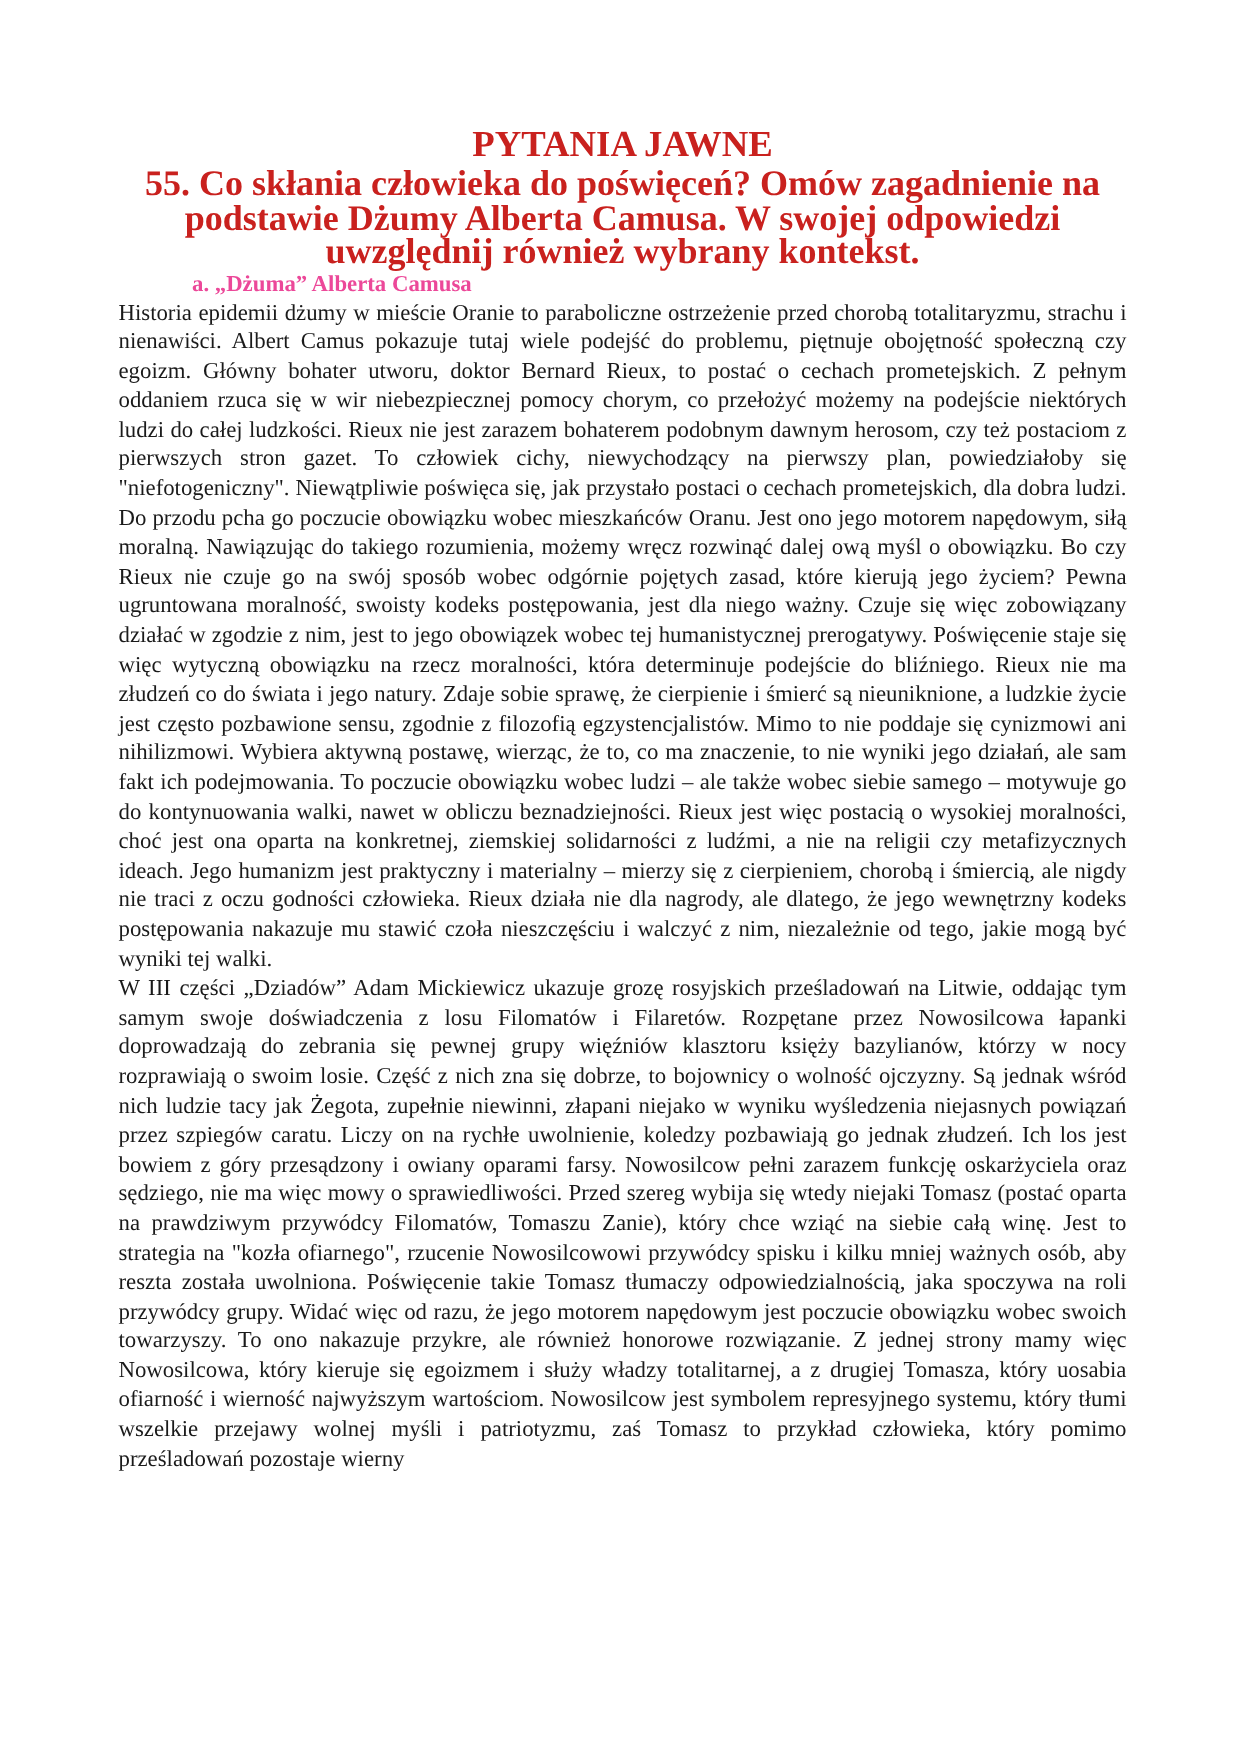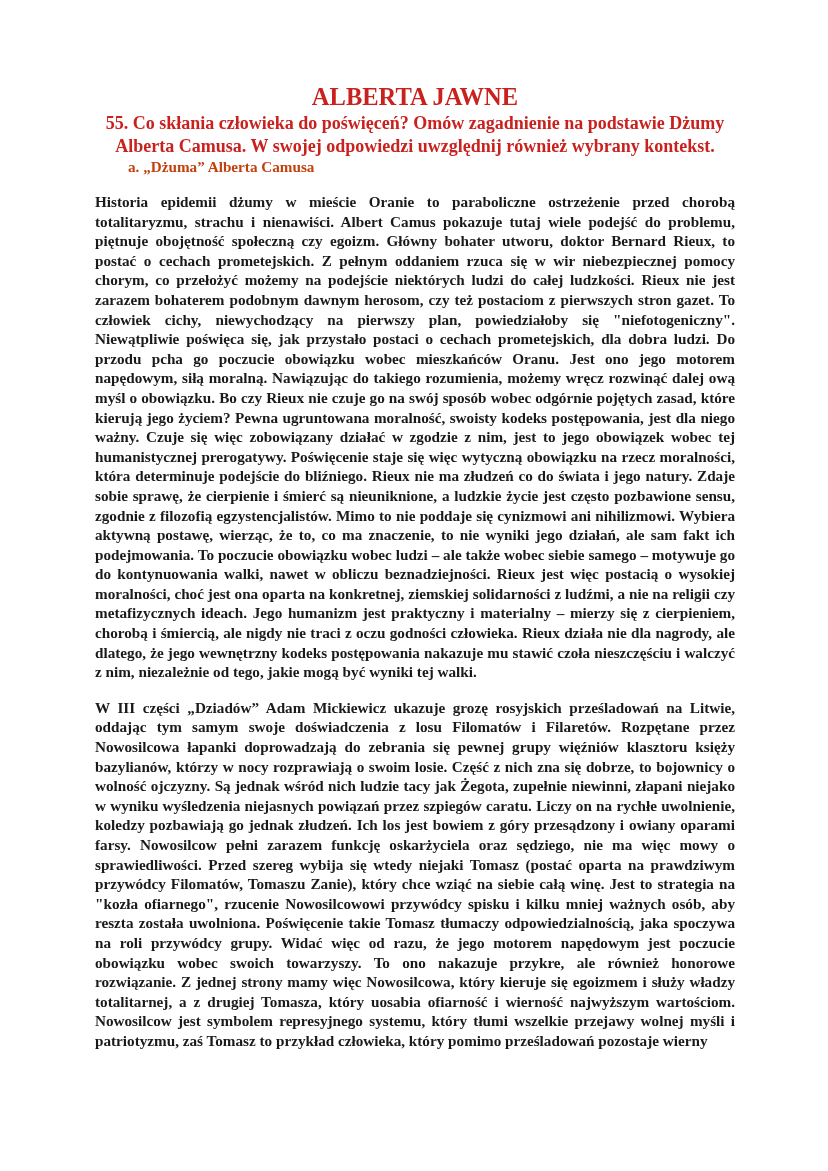--- a/index.html
+++ b/index.html
@@ -7,36 +7,35 @@
   .page {
     position: absolute; left: 79px; top: 82px; width: 672px;
     font-family: "Liberation Serif", serif; color: #1a1a1a;
   }
   .title {
     color: #c9211e; font-weight: bold; text-align: center;
     font-size: 24.5px; line-height: 30px; margin: 0;
   }
   .question {
     color: #c9211e; font-weight: bold; text-align: center;
-    font-size: 18px; line-height: 22.5px; margin: 0; padding: 0 6px;
+    font-size: 24px; line-height: 22.5px; margin: 0; padding: 0 6px;
   }
   .section-heading {
-    color: #c2410c; font-weight: bold; font-size: 15.2px; line-height: 19px;
+    color: #ec4899; font-weight: bold; font-size: 15.2px; line-height: 19px;
     margin: 0; padding-left: 49px;
   }
   .para {
-    font-size: 15.2px; line-height: 19.6px; text-align: justify; margin: 16px;
+    font-size: 15.2px; line-height: 19.6px; text-align: justify; margin: 0;
     hyphens: none;
-    font-weight: bold;
   }
 </style>
 </head>
 <body>
 
 <div class="page">
-  <h1 class="title">ALBERTA JAWNE</h1>
+  <h1 class="title">PYTANIA JAWNE</h1>
   <h2 class="question">55. Co skłania człowieka do poświęceń? Omów zagadnienie na podstawie Dżumy Alberta Camusa. W swojej odpowiedzi uwzględnij również wybrany kontekst.</h2>
 
   <h3 class="section-heading">a. „Dżuma” Alberta Camusa</h3>
   <p class="para">Historia epidemii dżumy w mieście Oranie to paraboliczne ostrzeżenie przed chorobą totalitaryzmu, strachu i nienawiści. Albert Camus pokazuje tutaj wiele podejść do problemu, piętnuje obojętność społeczną czy egoizm. Główny bohater utworu, doktor Bernard Rieux, to postać o cechach prometejskich. Z pełnym oddaniem rzuca się w wir niebezpiecznej pomocy chorym, co przełożyć możemy na podejście niektórych ludzi do całej ludzkości. Rieux nie jest zarazem bohaterem podobnym dawnym herosom, czy też postaciom z pierwszych stron gazet. To człowiek cichy, niewychodzący na pierwszy plan, powiedziałoby się "niefotogeniczny". Niewątpliwie poświęca się, jak przystało postaci o cechach prometejskich, dla dobra ludzi. Do przodu pcha go poczucie obowiązku wobec mieszkańców Oranu. Jest ono jego motorem napędowym, siłą moralną. Nawiązując do takiego rozumienia, możemy wręcz rozwinąć dalej ową myśl o obowiązku. Bo czy Rieux nie czuje go na swój sposób wobec odgórnie pojętych zasad, które kierują jego życiem? Pewna ugruntowana moralność, swoisty kodeks postępowania, jest dla niego ważny. Czuje się więc zobowiązany działać w zgodzie z nim, jest to jego obowiązek wobec tej humanistycznej prerogatywy. Poświęcenie staje się więc wytyczną obowiązku na rzecz moralności, która determinuje podejście do bliźniego. Rieux nie ma złudzeń co do świata i jego natury. Zdaje sobie sprawę, że cierpienie i śmierć są nieuniknione, a ludzkie życie jest często pozbawione sensu, zgodnie z filozofią egzystencjalistów. Mimo to nie poddaje się cynizmowi ani nihilizmowi. Wybiera aktywną postawę, wierząc, że to, co ma znaczenie, to nie wyniki jego działań, ale sam fakt ich podejmowania. To poczucie obowiązku wobec ludzi – ale także wobec siebie samego – motywuje go do kontynuowania walki, nawet w obliczu beznadziejności. Rieux jest więc postacią o wysokiej moralności, choć jest ona oparta na konkretnej, ziemskiej solidarności z ludźmi, a nie na religii czy metafizycznych ideach. Jego humanizm jest praktyczny i materialny – mierzy się z cierpieniem, chorobą i śmiercią, ale nigdy nie traci z oczu godności człowieka. Rieux działa nie dla nagrody, ale dlatego, że jego wewnętrzny kodeks postępowania nakazuje mu stawić czoła nieszczęściu i walczyć z nim, niezależnie od tego, jakie mogą być wyniki tej walki.</p>
 
   <p class="para">W III części „Dziadów” Adam Mickiewicz ukazuje grozę rosyjskich prześladowań na Litwie, oddając tym samym swoje doświadczenia z losu Filomatów i Filaretów. Rozpętane przez Nowosilcowa łapanki doprowadzają do zebrania się pewnej grupy więźniów klasztoru księży bazylianów, którzy w nocy rozprawiają o swoim losie. Część z nich zna się dobrze, to bojownicy o wolność ojczyzny. Są jednak wśród nich ludzie tacy jak Żegota, zupełnie niewinni, złapani niejako w wyniku wyśledzenia niejasnych powiązań przez szpiegów caratu. Liczy on na rychłe uwolnienie, koledzy pozbawiają go jednak złudzeń. Ich los jest bowiem z góry przesądzony i owiany oparami farsy. Nowosilcow pełni zarazem funkcję oskarżyciela oraz sędziego, nie ma więc mowy o sprawiedliwości. Przed szereg wybija się wtedy niejaki Tomasz (postać oparta na prawdziwym przywódcy Filomatów, Tomaszu Zanie), który chce wziąć na siebie całą winę. Jest to strategia na "kozła ofiarnego", rzucenie Nowosilcowowi przywódcy spisku i kilku mniej ważnych osób, aby reszta została uwolniona. Poświęcenie takie Tomasz tłumaczy odpowiedzialnością, jaka spoczywa na roli przywódcy grupy. Widać więc od razu, że jego motorem napędowym jest poczucie obowiązku wobec swoich towarzyszy. To ono nakazuje przykre, ale również honorowe rozwiązanie. Z jednej strony mamy więc Nowosilcowa, który kieruje się egoizmem i służy władzy totalitarnej, a z drugiej Tomasza, który uosabia ofiarność i wierność najwyższym wartościom. Nowosilcow jest symbolem represyjnego systemu, który tłumi wszelkie przejawy wolnej myśli i patriotyzmu, zaś Tomasz to przykład człowieka, który pomimo prześladowań pozostaje wierny</p>
 </div>
 
 </body></html>

